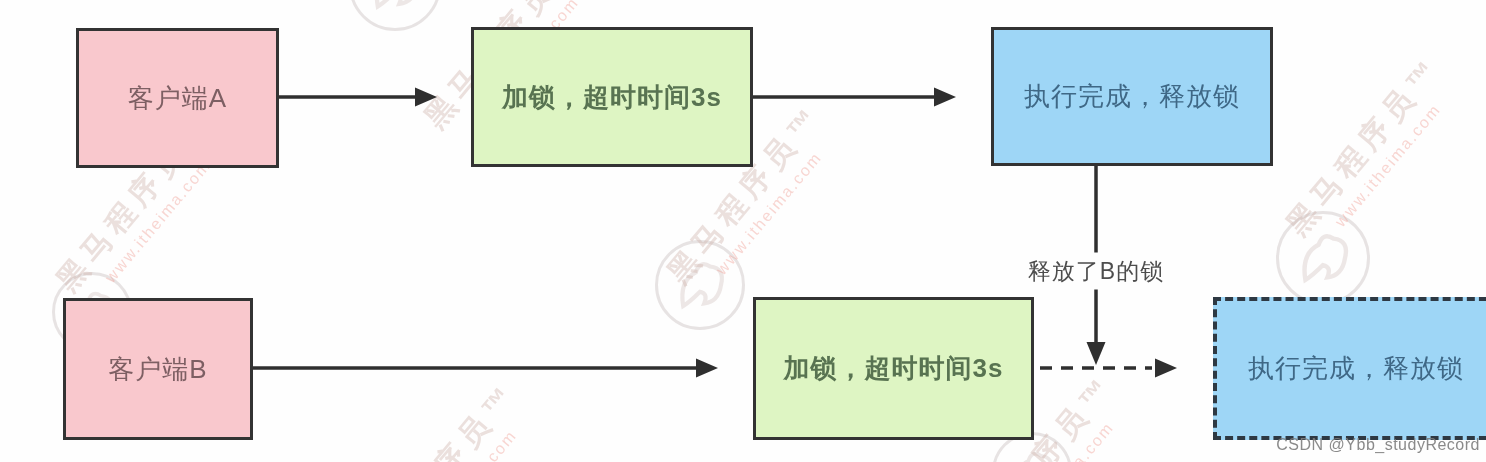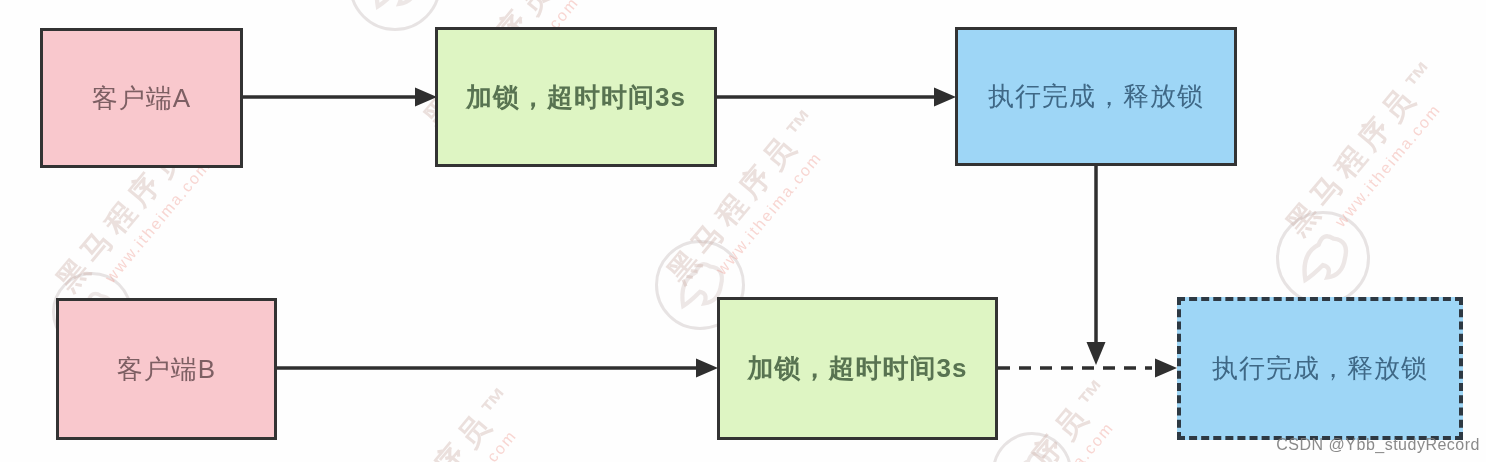--- a/index.html
+++ b/index.html
@@ -39,20 +39,21 @@
   
   .arrow-layer{position:absolute;inset:0;z-index:1;}
 
   
   .node{
     position:absolute;z-index:2;
     display:flex;align-items:center;justify-content:center;
     border:3px solid var(--border);
     font-size:26px;letter-spacing:1px;
     text-align:center;
+    margin-left:36px;
   }
   .node-pink {background:var(--pink); color:#7d5f63;}
   .node-green{background:var(--green);color:#587351;font-weight:bold;}
   .node-blue {background:var(--blue); color:#3f6886;}
   .node-dashed{border:4px dashed #2e3943;}
 
   .edge-label{
     position:absolute;z-index:3;
     background:#fefefe;color:#4d4d4d;
     font-size:23px;letter-spacing:1px;white-space:nowrap;
@@ -145,22 +146,23 @@
   <div class="node node-pink" style="left:40px;top:28px;width:203px;height:140px;">
     <span>客户端A</span>
   </div>
   <div class="node node-green" style="left:435px;top:27px;width:282px;height:140px;">
     <span>加锁，超时时间3s</span>
   </div>
   <div class="node node-blue" style="left:955px;top:27px;width:282px;height:139px;">
     <span>执行完成，释放锁</span>
   </div>
 
+  <div class="edge-label" style="left:1096px;top:271px;">释放了B的锁</div>
 
-  <div class="node node-pink" style="left:56px;top:298px;width:221px;height:142px;">
+  <div class="node node-pink" style="left:27px;top:298px;width:190px;height:142px;">
     <span>客户端B</span>
   </div>
   <div class="node node-green" style="left:717px;top:297px;width:281px;height:143px;">
     <span>加锁，超时时间3s</span>
   </div>
   <div class="node node-blue node-dashed" style="left:1177px;top:297px;width:286px;height:143px;">
     <span>执行完成，释放锁</span>
   </div>
 
   <div class="credit">CSDN @Ybb_studyRecord</div>

